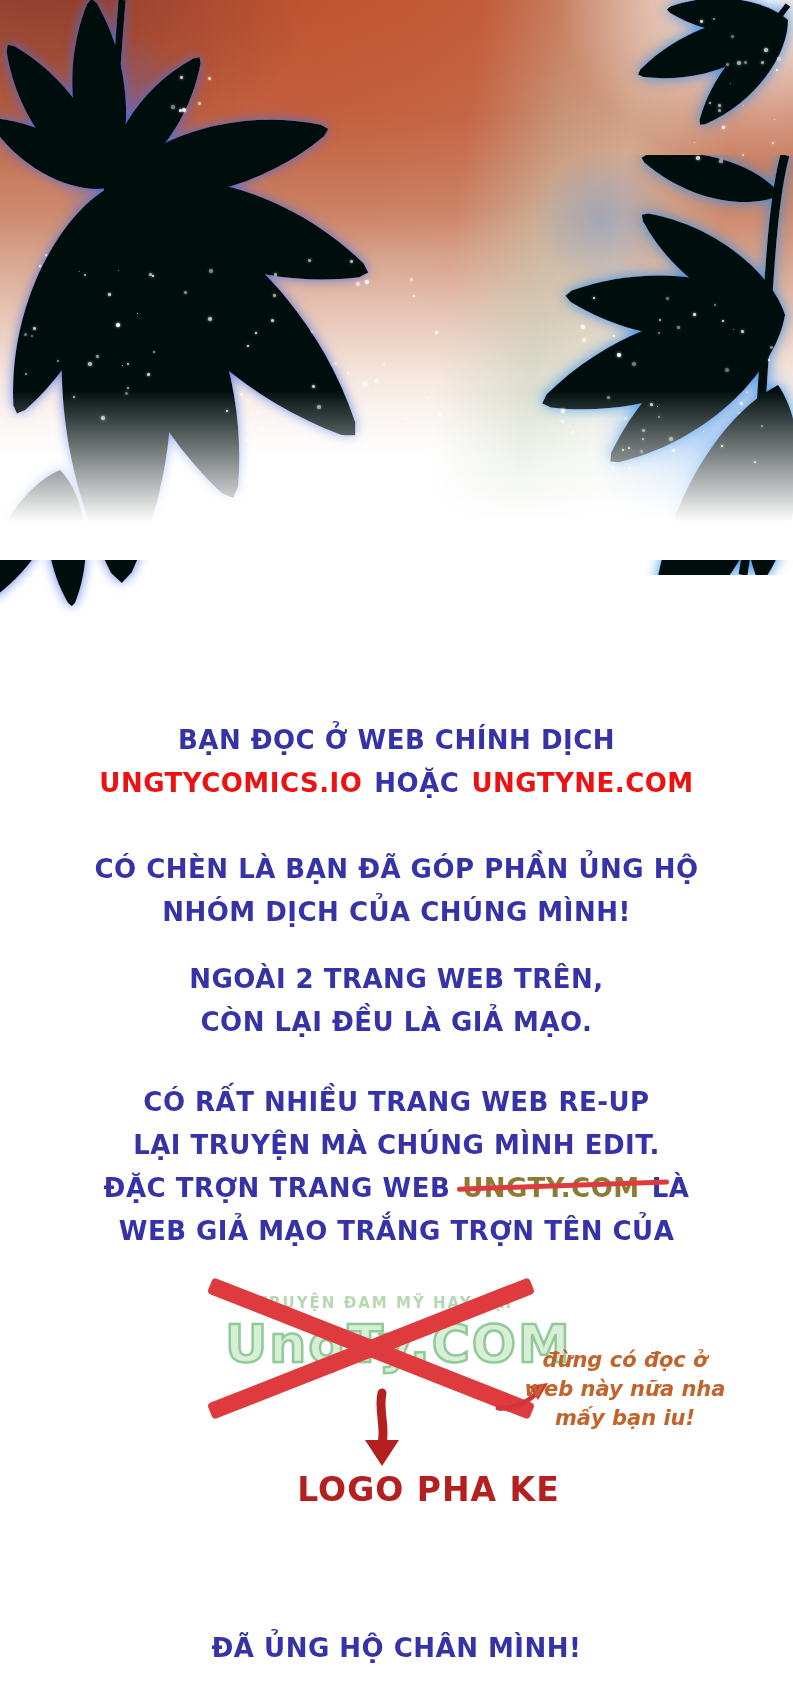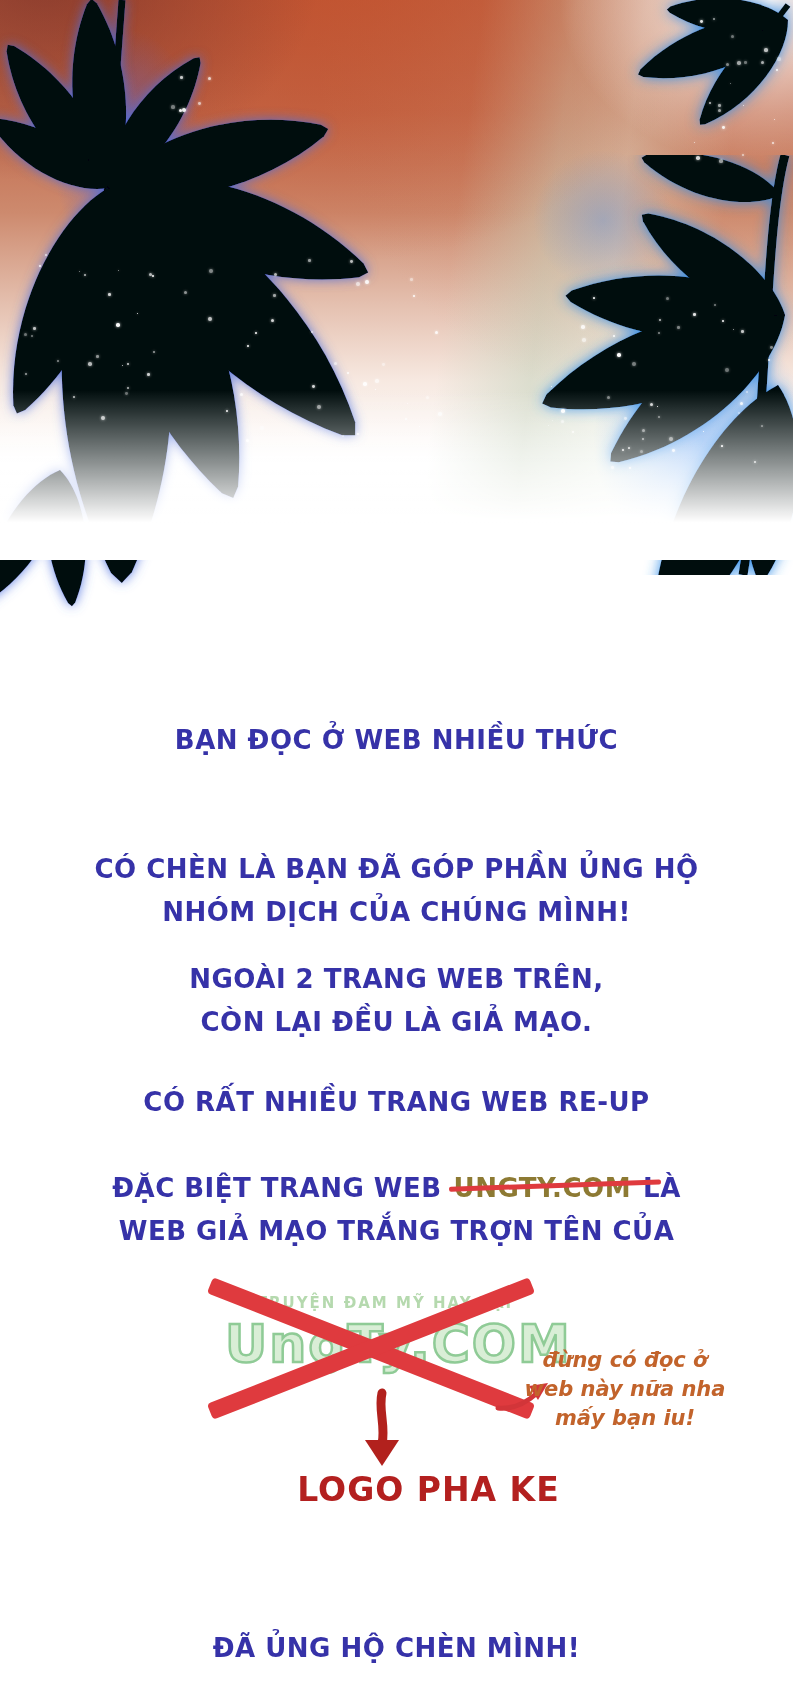--- a/index.html
+++ b/index.html
@@ -275,30 +275,34 @@
         <div class="sparkle" style="height: 2.5px; width: 2.5px; left: 180px; top: 76px; opacity: 0.78;"></div>
         <div class="sparkle" style="height: 4px; width: 4px; left: 182px; top: 108px; opacity: 0.93;"></div>
         <div class="sparkle" style="height: 2.8px; width: 2.8px; left: 198px; top: 102px; opacity: 0.64;"></div>
         <div class="sparkle" style="height: 3.3px; width: 3.3px; left: 208px; top: 77px; opacity: 0.75;"></div>
         <div class="sparkle" style="height: 3.7px; width: 3.7px; left: 171px; top: 105px; opacity: 0.47;"></div>
         <div class="sparkle" style="height: 3.2px; width: 3.2px; left: 179px; top: 109px; opacity: 0.95;"></div>
       </div>
     <div class="art-fade"></div>
   </div>
 
-  <p class="tl" style="top:723px">BẠN ĐỌC Ở WEB NHIỀU THỨC</p>
+  <p class="tl" style="top:723px">BẠN ĐỌC Ở WEB CHÍNH DỊCH</p>
+  <p class="tl" style="top:766px">
+    <span class="red seg">UNGTYCOMICS.IO</span><span class="blue seg">HOẶC</span><span class="red seg">UNGTYNE.COM</span>
+  </p>
   <p class="tl" style="top:852px">CÓ CHÈN LÀ BẠN ĐÃ GÓP PHẦN ỦNG HỘ</p>
   <p class="tl" style="top:895px">NHÓM DỊCH CỦA CHÚNG MÌNH!</p>
 
   <p class="tl" style="top:962px">NGOÀI 2 TRANG WEB TRÊN,</p>
   <p class="tl" style="top:1085px">CÓ RẤT NHIỀU TRANG WEB RE-UP</p>
 
   <p class="tl" style="top:1005px">CÒN LẠI ĐỀU LÀ GIẢ MẠO.</p>
+  <p class="tl" style="top:1128px">LẠI TRUYỆN MÀ CHÚNG MÌNH EDIT.</p>
   <p class="tl" style="top:1171px">
-    <span class="blue seg">ĐẶC BIỆT TRANG WEB</span><span class="strike seg">UNGTY.COM</span><span class="blue seg">LÀ</span>
+    <span class="blue seg">ĐẶC TRỢN TRANG WEB</span><span class="strike seg">UNGTY.COM</span><span class="blue seg">LÀ</span>
   </p>
   <p class="tl" style="top:1214px">WEB GIẢ MẠO TRẮNG TRỢN TÊN CỦA</p>
 
   <div class="fake-logo">
     <p class="fl-tagline">TRUYỆN ĐAM MỸ HAY TẠI</p>
     <p class="fl-name">UngTy.COM</p>
   </div>
   <div class="xmark">
     <div class="xbar x1"></div>
     <div class="xbar x2"></div>
@@ -315,15 +319,15 @@
     <div>mấy bạn iu!</div>
   </div>
 
   <svg class="arrow-svg" style="left:360px; top:1390px;" width="44" height="80" viewBox="0 0 44 80">
     <path d="M22 3 C 18 20 26 36 22 54" stroke="#b2211d" stroke-width="9" fill="none" stroke-linecap="round"></path>
     <polygon points="5,50 39,50 22,76" fill="#b2211d"></polygon>
   </svg>
 
   <p class="caption">LOGO PHA KE</p>
 
-  <p class="tl" style="top:1631px">ĐÃ ỦNG HỘ CHÈN MÌNH!</p>
+  <p class="tl" style="top:1631px">ĐÃ ỦNG HỘ CHÂN MÌNH!</p>
 
 </div>
 
 </body></html>

